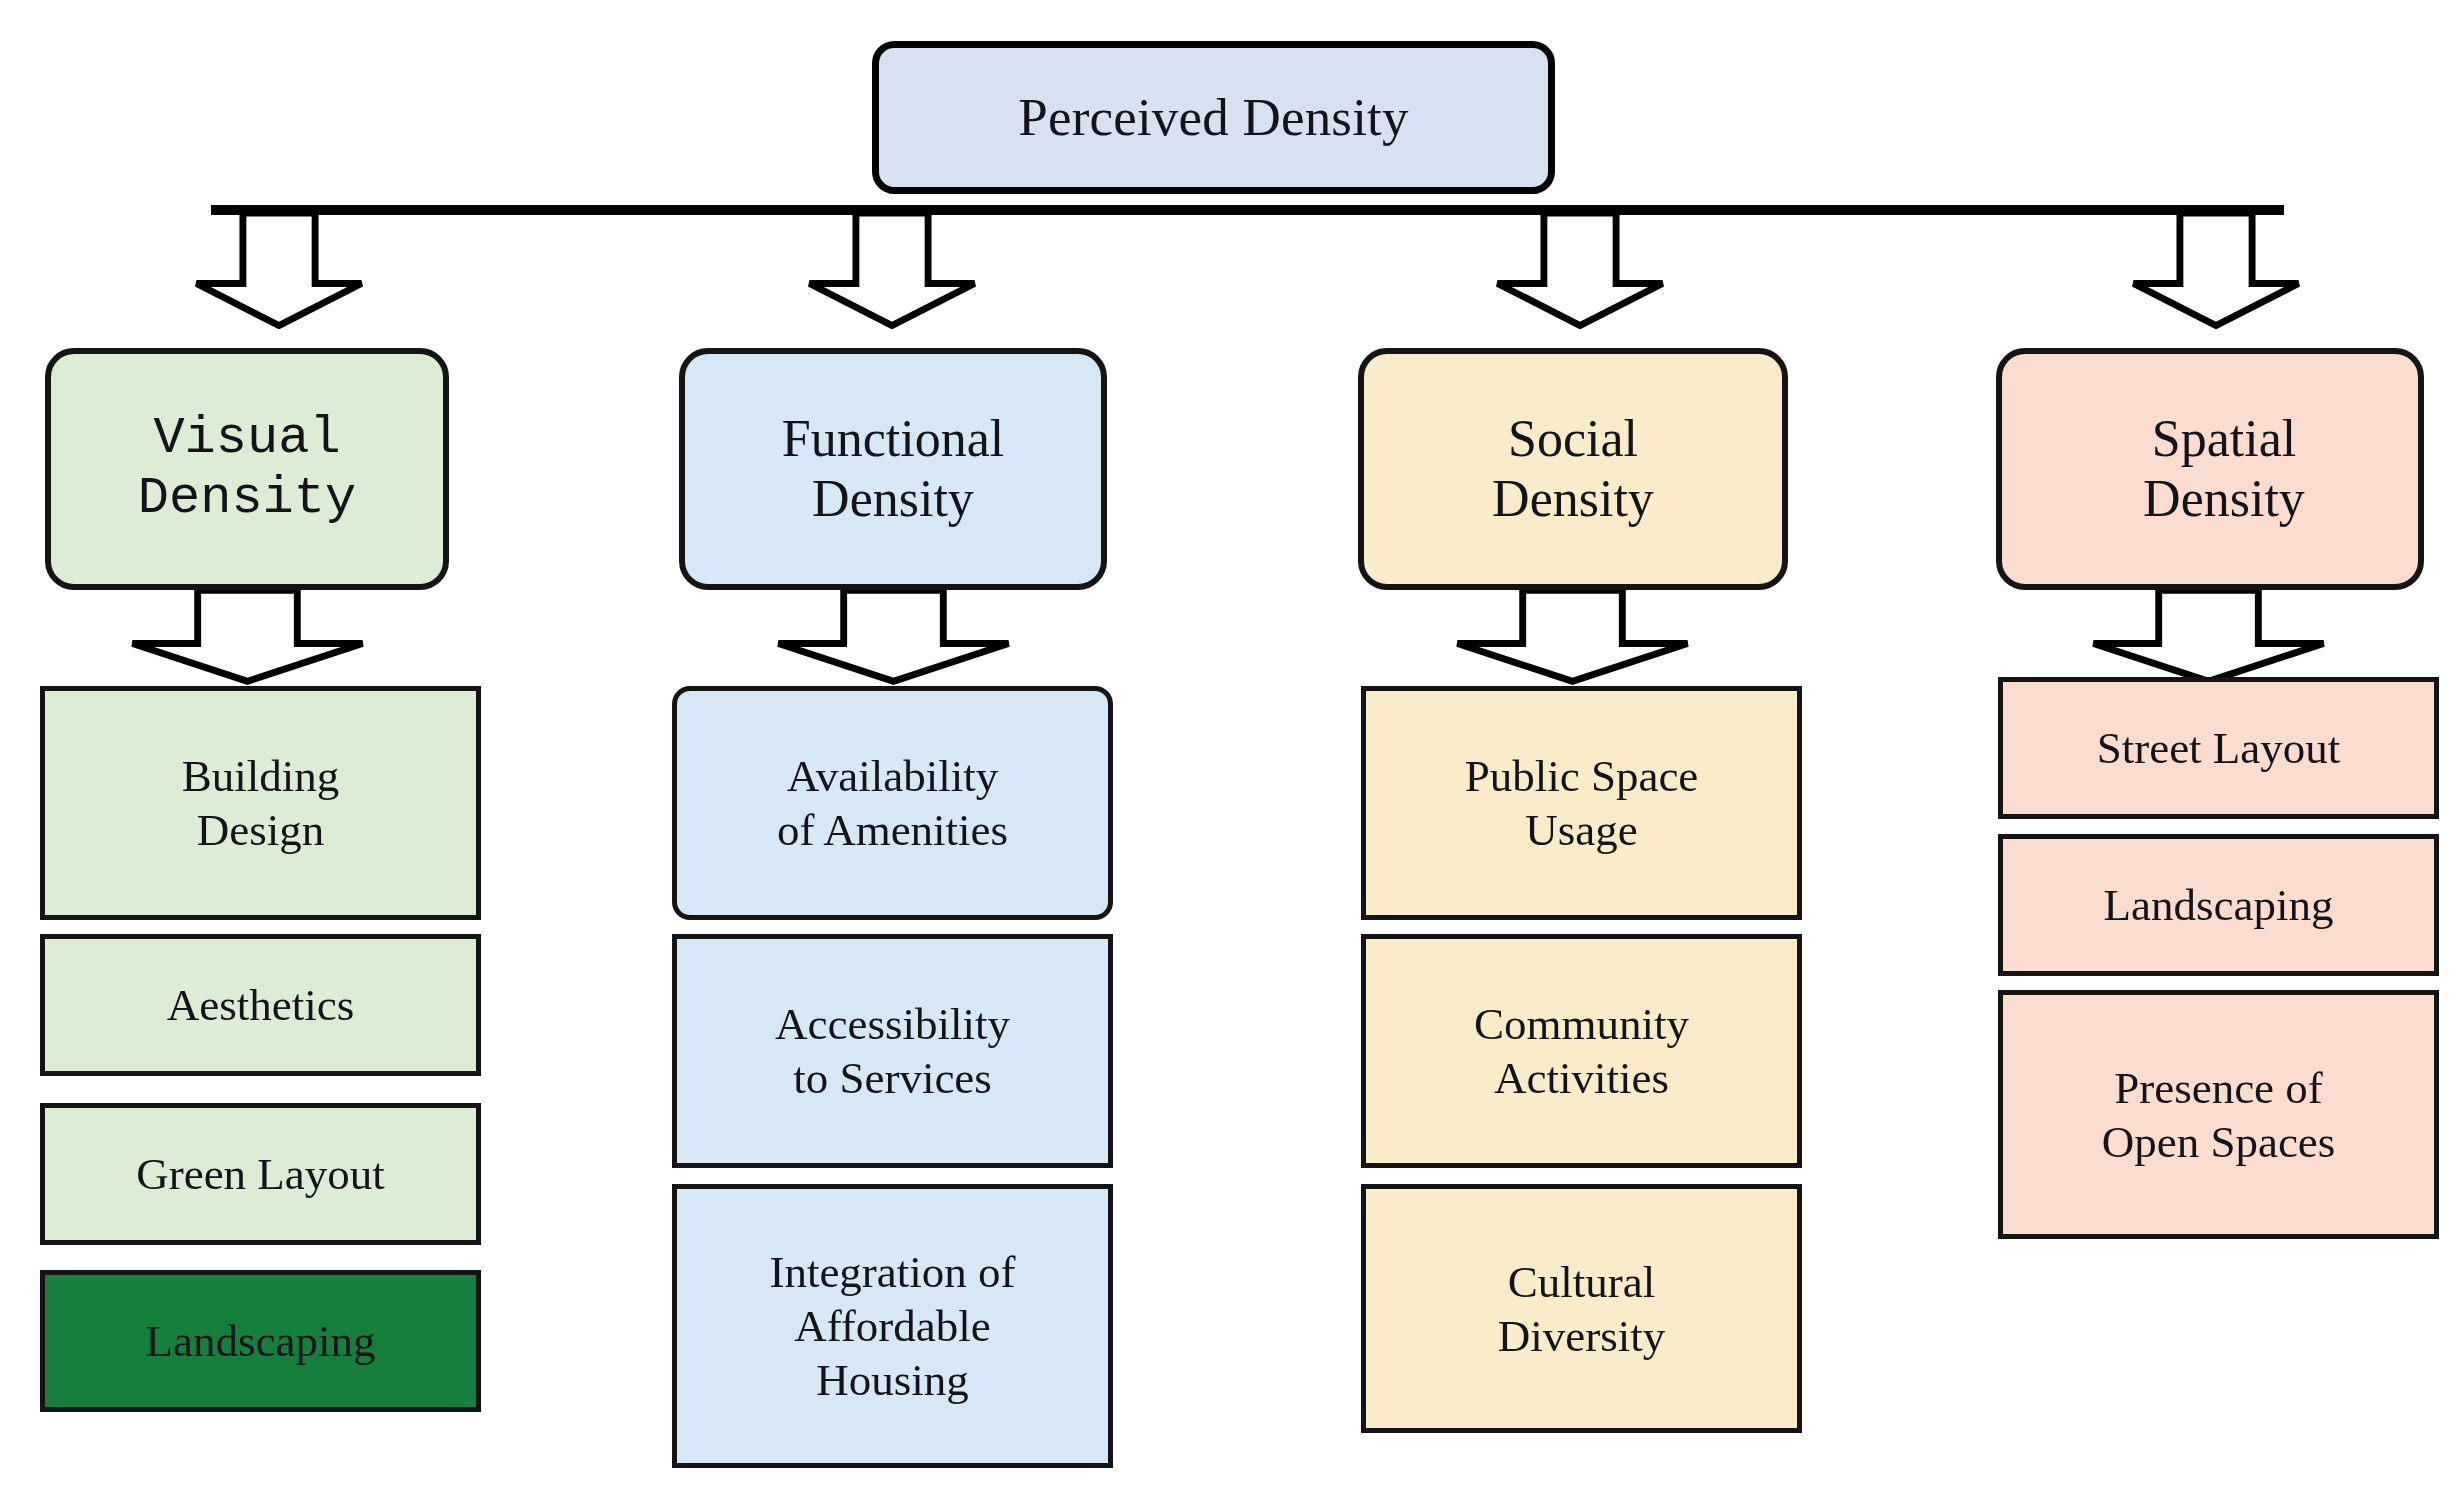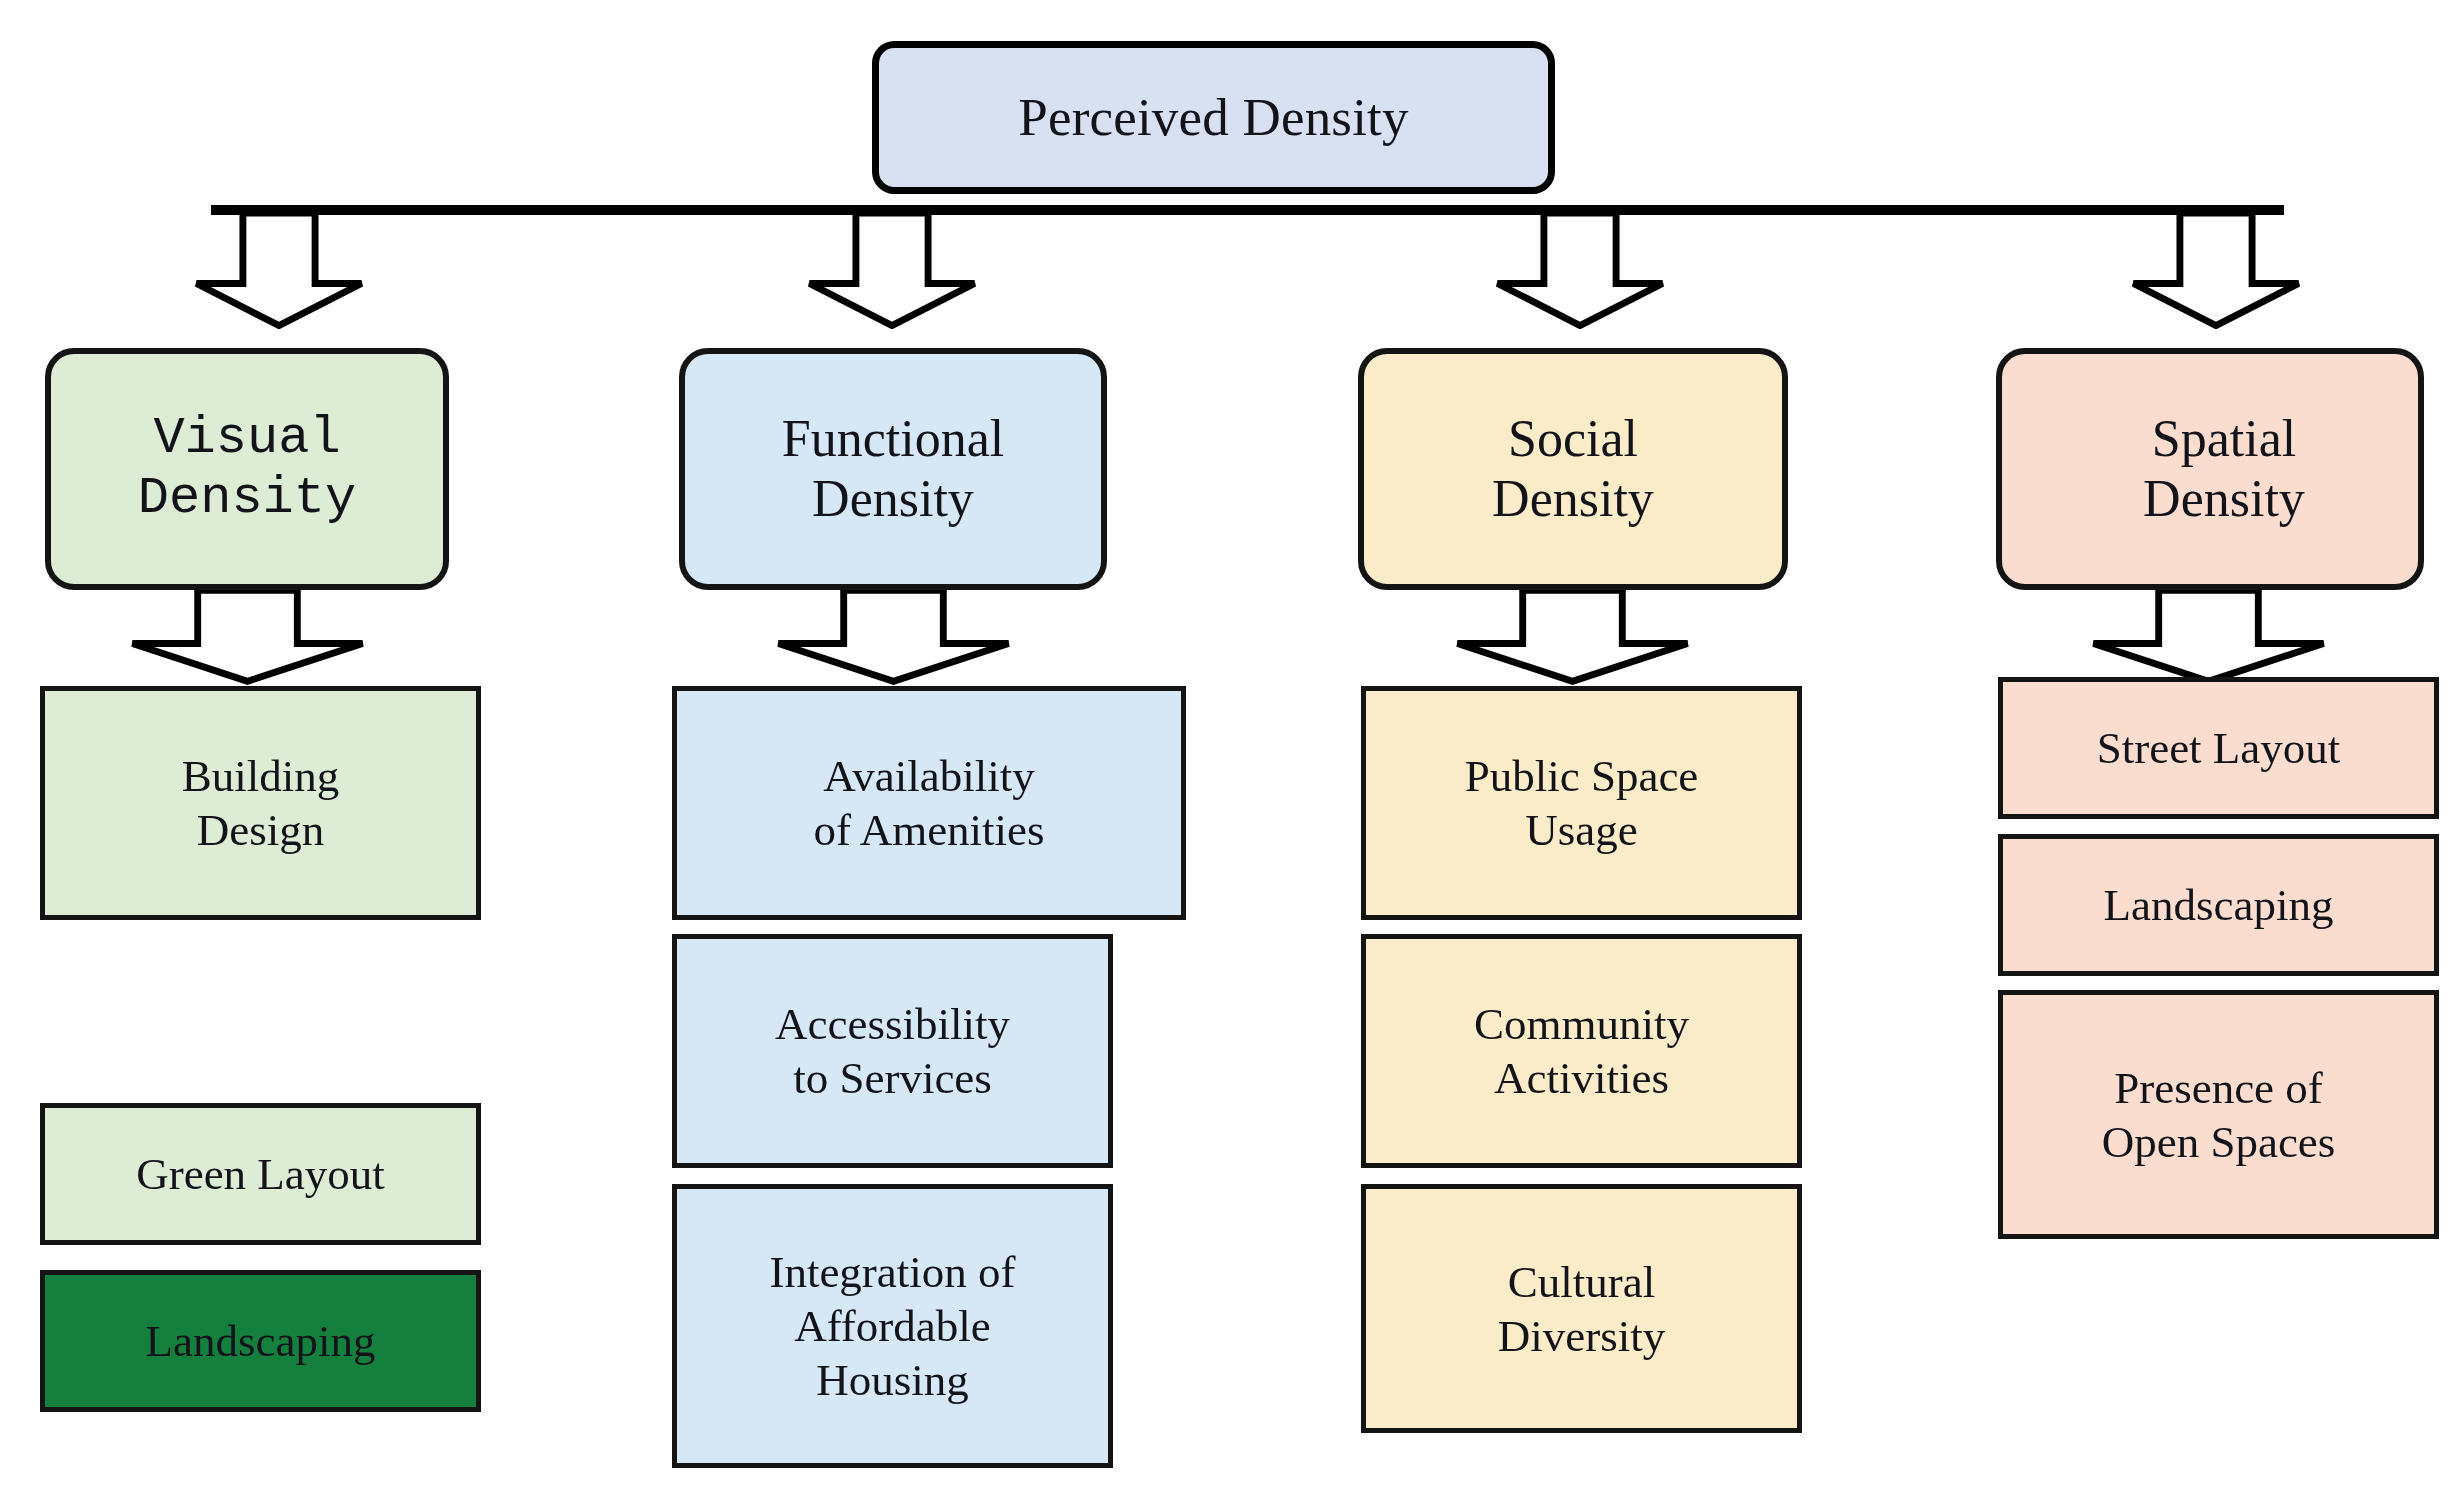--- a/index.html
+++ b/index.html
@@ -143,30 +143,33 @@
 
   <svg class="arrow-svg" style="left:2090px; top:590px;" width="237" height="95" viewBox="0 0 276 110">
     <polygon points="80,0 196,0 196,62 272,62 138,106 4,62 80,62" stroke-width="8" stroke-linejoin="miter"></polygon>
   </svg>
 
   <div class="leaf-node" style="left:40px; top:686px; width:441px; height:234px; background:#dcecd5;">
     <span class="txt">Building
 Design</span>
   </div>
 
+  <div class="leaf-node" style="left:40px; top:934px; width:441px; height:142px; background:#dcecd5;">
+    <span class="txt">Aesthetics</span>
+  </div>
 
   <div class="leaf-node" style="left:40px; top:1103px; width:441px; height:142px; background:#dcecd5;">
     <span class="txt">Green Layout</span>
   </div>
 
   <div class="leaf-node" style="left:40px; top:1270px; width:441px; height:142px; background:#15803d;">
     <span class="txt">Landscaping</span>
   </div>
 
-  <div class="leaf-node" style="left:672px; top:686px; width:514px; height:234px; background:#d6e7f5;">
+  <div class="leaf-node" style="left:672px; top:686px; width:441px; height:234px; background:#d6e7f5;border-radius:18px;">
     <span class="txt">Availability
 of Amenities</span>
   </div>
 
   <div class="leaf-node" style="left:672px; top:934px; width:441px; height:234px; background:#d6e7f5;">
     <span class="txt">Accessibility
 to Services</span>
   </div>
 
   <div class="leaf-node" style="left:672px; top:1184px; width:441px; height:284px; background:#d6e7f5;">

